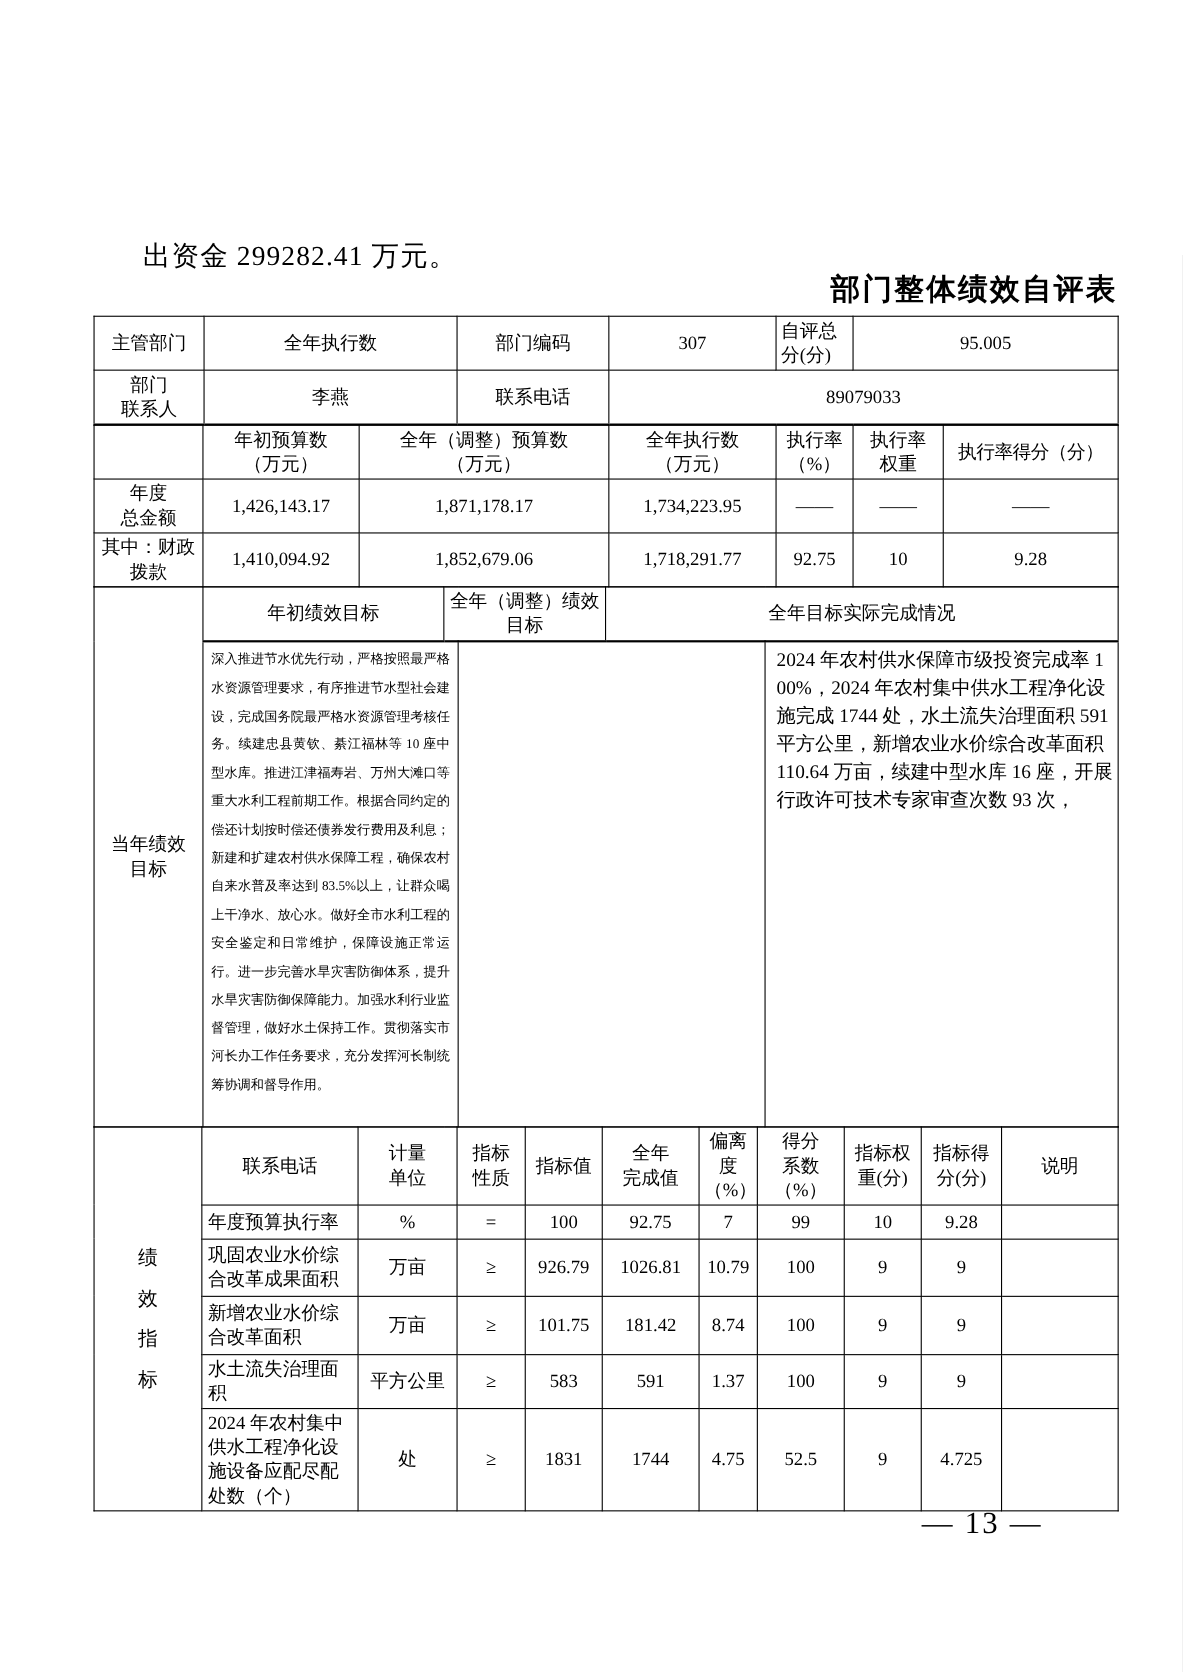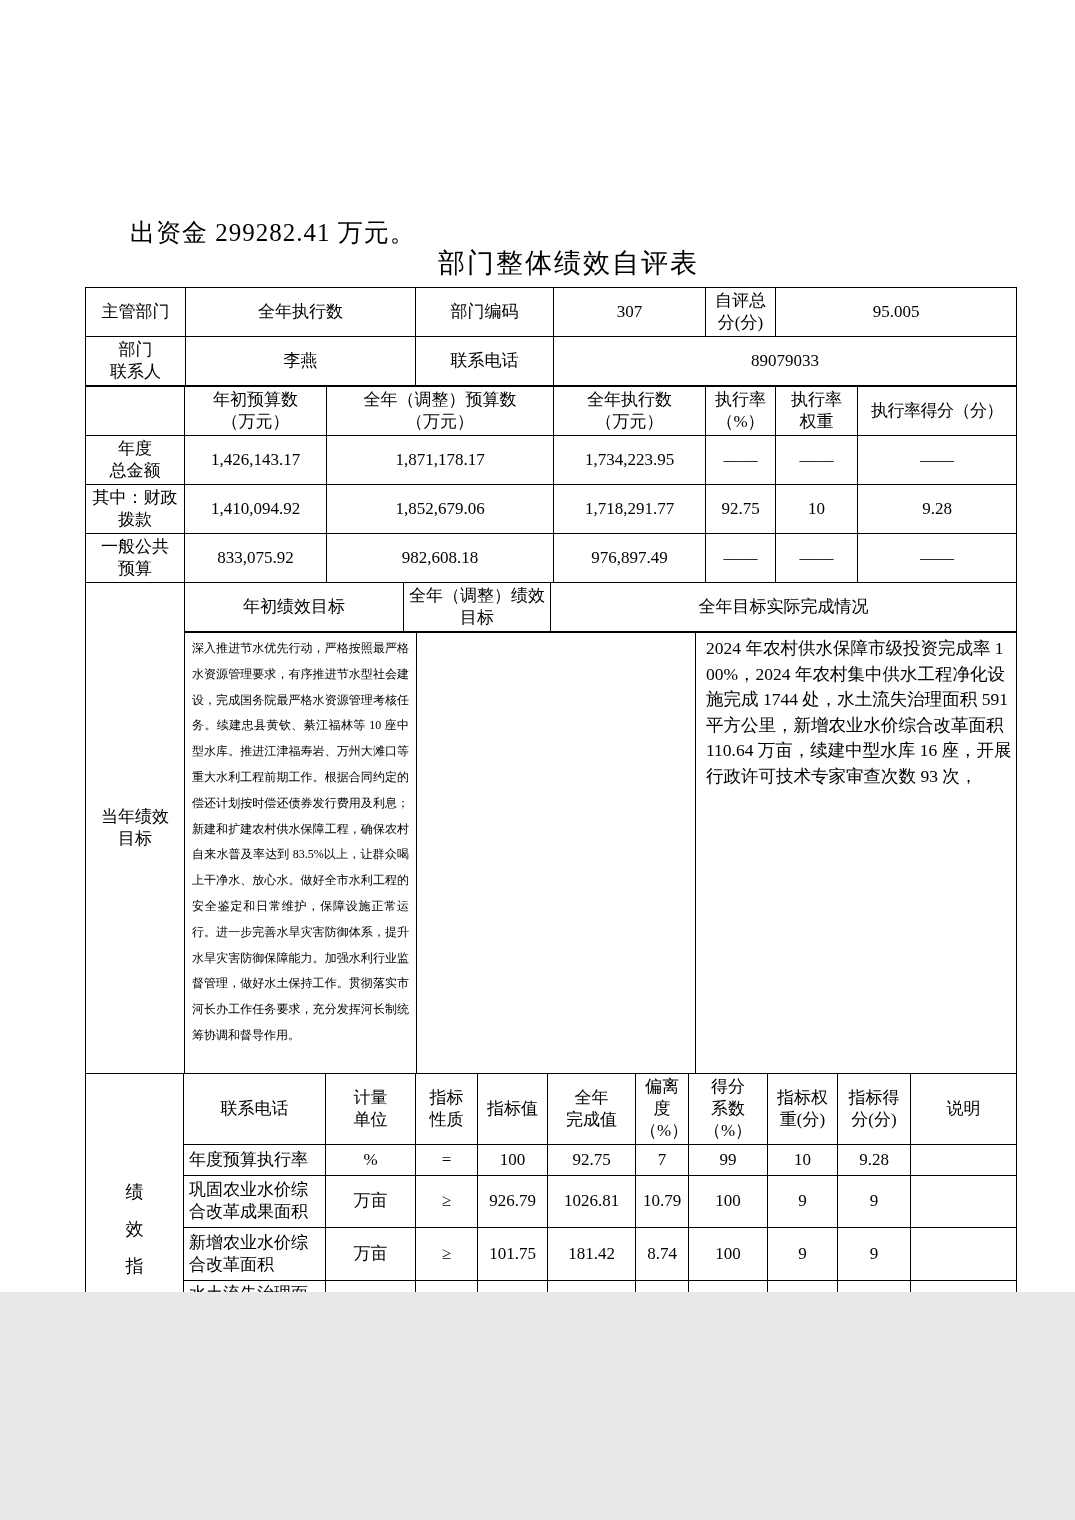--- a/index.html
+++ b/index.html
@@ -1,36 +1,36 @@
 <!DOCTYPE html>
 <html><head>
 <meta charset="utf-8">
 <style>
   html,body{margin:0;padding:0;background:#e8e8e8;}
   .page{
-    position:relative;width:1075px;height:1292px;background:#ffffff;
+    position:relative;width:1075px;height:1520px;background:#ffffff;
     font-family:"Liberation Serif","DejaVu Serif",serif;color:#000;
     margin:0 auto;overflow:hidden;
   }
   .intro{position:absolute;top:191px;left:130px;font-size:25px;letter-spacing:1px;}
   .title{
     position:absolute;top:245px;left:85px;width:931px;box-sizing:border-box;
-    padding-left:36px;text-align:center;font-size:27px;font-weight:normal;letter-spacing:2px;
+    padding-left:36px;text-align:right;font-size:27px;font-weight:bold;letter-spacing:2px;
   }
   .tables{position:absolute;top:287px;left:85px;width:931px;}
   table{border-collapse:collapse;table-layout:fixed;width:931px;}
   table+table{margin-top:-1px;}
   td{
     border:1px solid #000;font-size:17px;line-height:22px;text-align:center;
     vertical-align:middle;padding:2px 4px;box-sizing:border-box;overflow:hidden;
     word-break:break-all;
   }
   .pre{white-space:pre-line;margin-left:21px;}
   .thickb{border-bottom-width:2px;}
-  .left{text-align:center;}
+  .left{text-align:left;}
   .goal{
     text-align:justify;vertical-align:top;font-size:12px;line-height:25.8px;
     padding:3px 7px;word-break:break-all;
   }
   .completion{
     text-align:left;vertical-align:top;font-size:17.5px;line-height:25.5px;
     padding:3px 4px 3px 10px;word-break:break-all;
   }
   .nm{text-align:left;padding:2px 5px;line-height:22px;}
   .vert{line-height:37px;font-size:18px;white-space:pre-line;}
@@ -116,30 +116,20 @@
       </tr>
       <tr style="height:45px">
         <td class="pre">其中：财政
 拨款</td>
         <td>1,410,094.92</td>
         <td>1,852,679.06</td>
         <td>1,718,291.77</td>
         <td>92.75</td>
         <td>10</td>
         <td>9.28</td>
-      </tr>
-      <tr style="height:42px">
-        <td class="pre">一般公共
-预算</td>
-        <td>833,075.92</td>
-        <td>982,608.18</td>
-        <td>976,897.49</td>
-        <td>——</td>
-        <td>——</td>
-        <td>——</td>
       </tr>
     </tbody>
       </table>
 
     <table>
       <colgroup>
         <col style="width:99px">
           <col style="width:219px">
           <col style="width:13px">
         <col style="width:134px">

